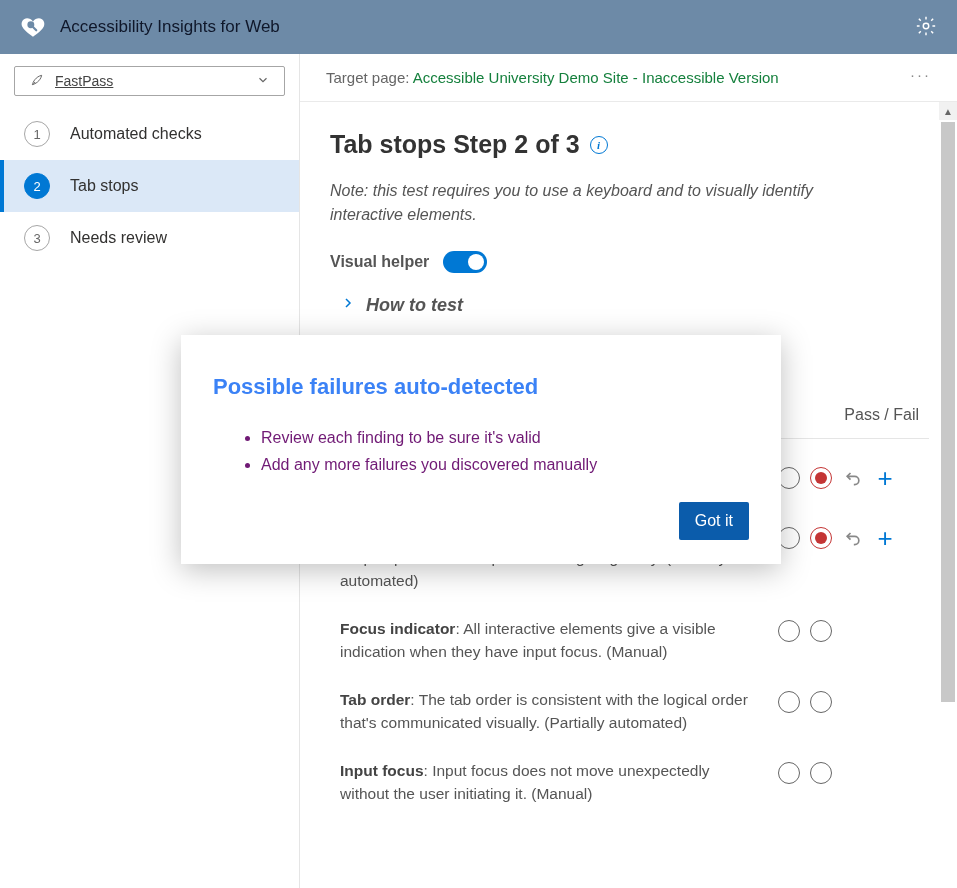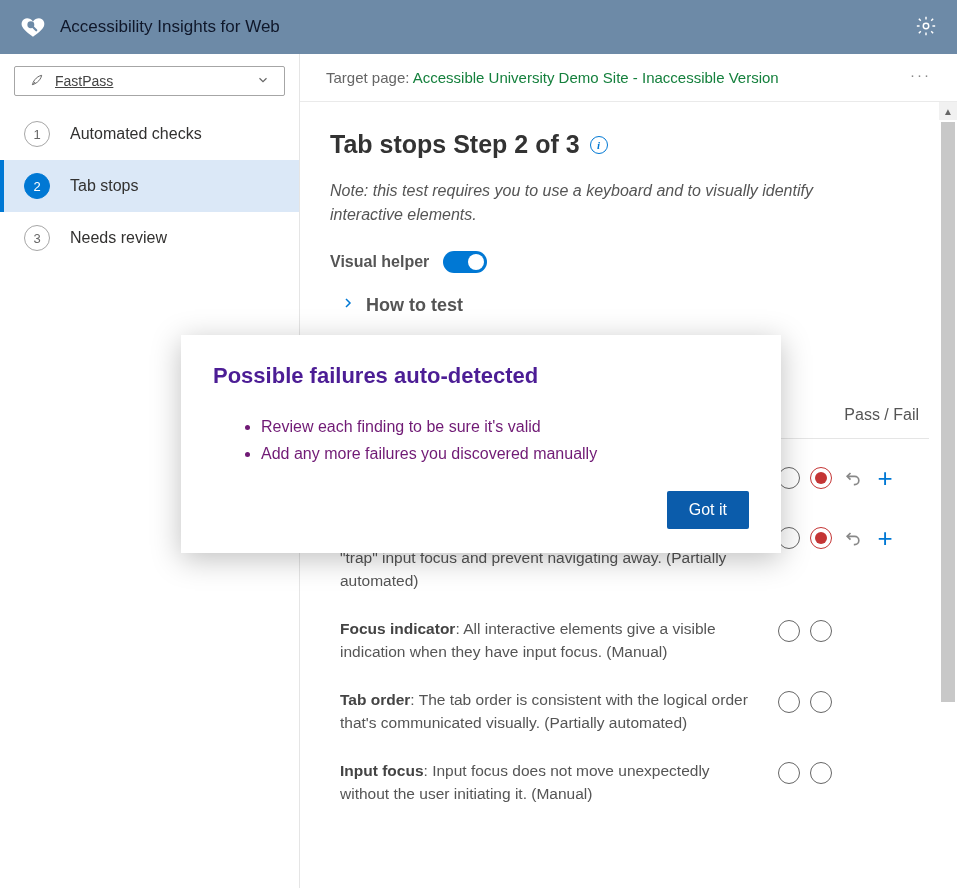--- a/index.html
+++ b/index.html
@@ -143,20 +143,21 @@
     position:relative; cursor:pointer;
   }
   .toggle .knob {
     position:absolute; right:3px; top:3px;
     width:16px; height:16px; border-radius:50%; background:#fff;
   }
   .how-to-test {
     margin-top:22px; display:flex; align-items:center; gap:12px;
     color:#555; font-size:18px; font-weight:600; cursor:pointer;
     padding-left:12px;
+    font-style:italic;
   }
   .how-to-test .chev { color:#0078d4; }
 
   .rules-area { margin-top:90px; }
   .rules-header {
     display:flex; justify-content:flex-end;
     padding:0 10px 14px 0;
     color:#555; font-size:16px;
     border-bottom:1px solid #e5e5e5;
     margin-bottom:26px;
@@ -188,27 +189,27 @@
   
   .modal {
     position:absolute;
     left:181px; top:335px;
     width:600px;
     background:#fff;
     box-shadow:0 6px 28px rgba(0,0,0,.25);
     padding:28px 32px 24px 32px;
     z-index:50;
   }
-  .modal h2 { font-size:22px; font-weight:600; color:#4c1d95; margin-bottom:24px;}
+  .modal h2 { font-size:22px; font-weight:600; color:#3b82f6; margin-bottom:24px;margin-top:11px;}
   .modal ul { padding-left:48px; color:#701a75; font-size:16px; line-height:1.7;}
   .modal ul li { list-style:disc; }
   .modal-actions { display:flex; justify-content:flex-end; margin-top:24px;}
   .btn-primary {
     background:#0b5cab; color:#fff; border:none;
-    padding:10px 22px; font-size:16px; cursor:pointer; border-radius:2px;
+    padding:10px 16px; font-size:16px; cursor:pointer; border-radius:2px;
   }
 </style>
 </head>
 <body>
 
 <div class="app-header">
   <div class="brand">
     <span class="logo-icon">
       <svg viewBox="0 0 24 24" fill="none">
         <path d="M12 21s-7.5-4.6-10-9.4C.4 7.6 3 4 6.5 4 8.6 4 10.6 5.1 12 7c1.4-1.9 3.4-3 5.5-3C21 4 23.6 7.6 22 11.6 19.5 16.4 12 21 12 21z" fill="#fff"></path>

